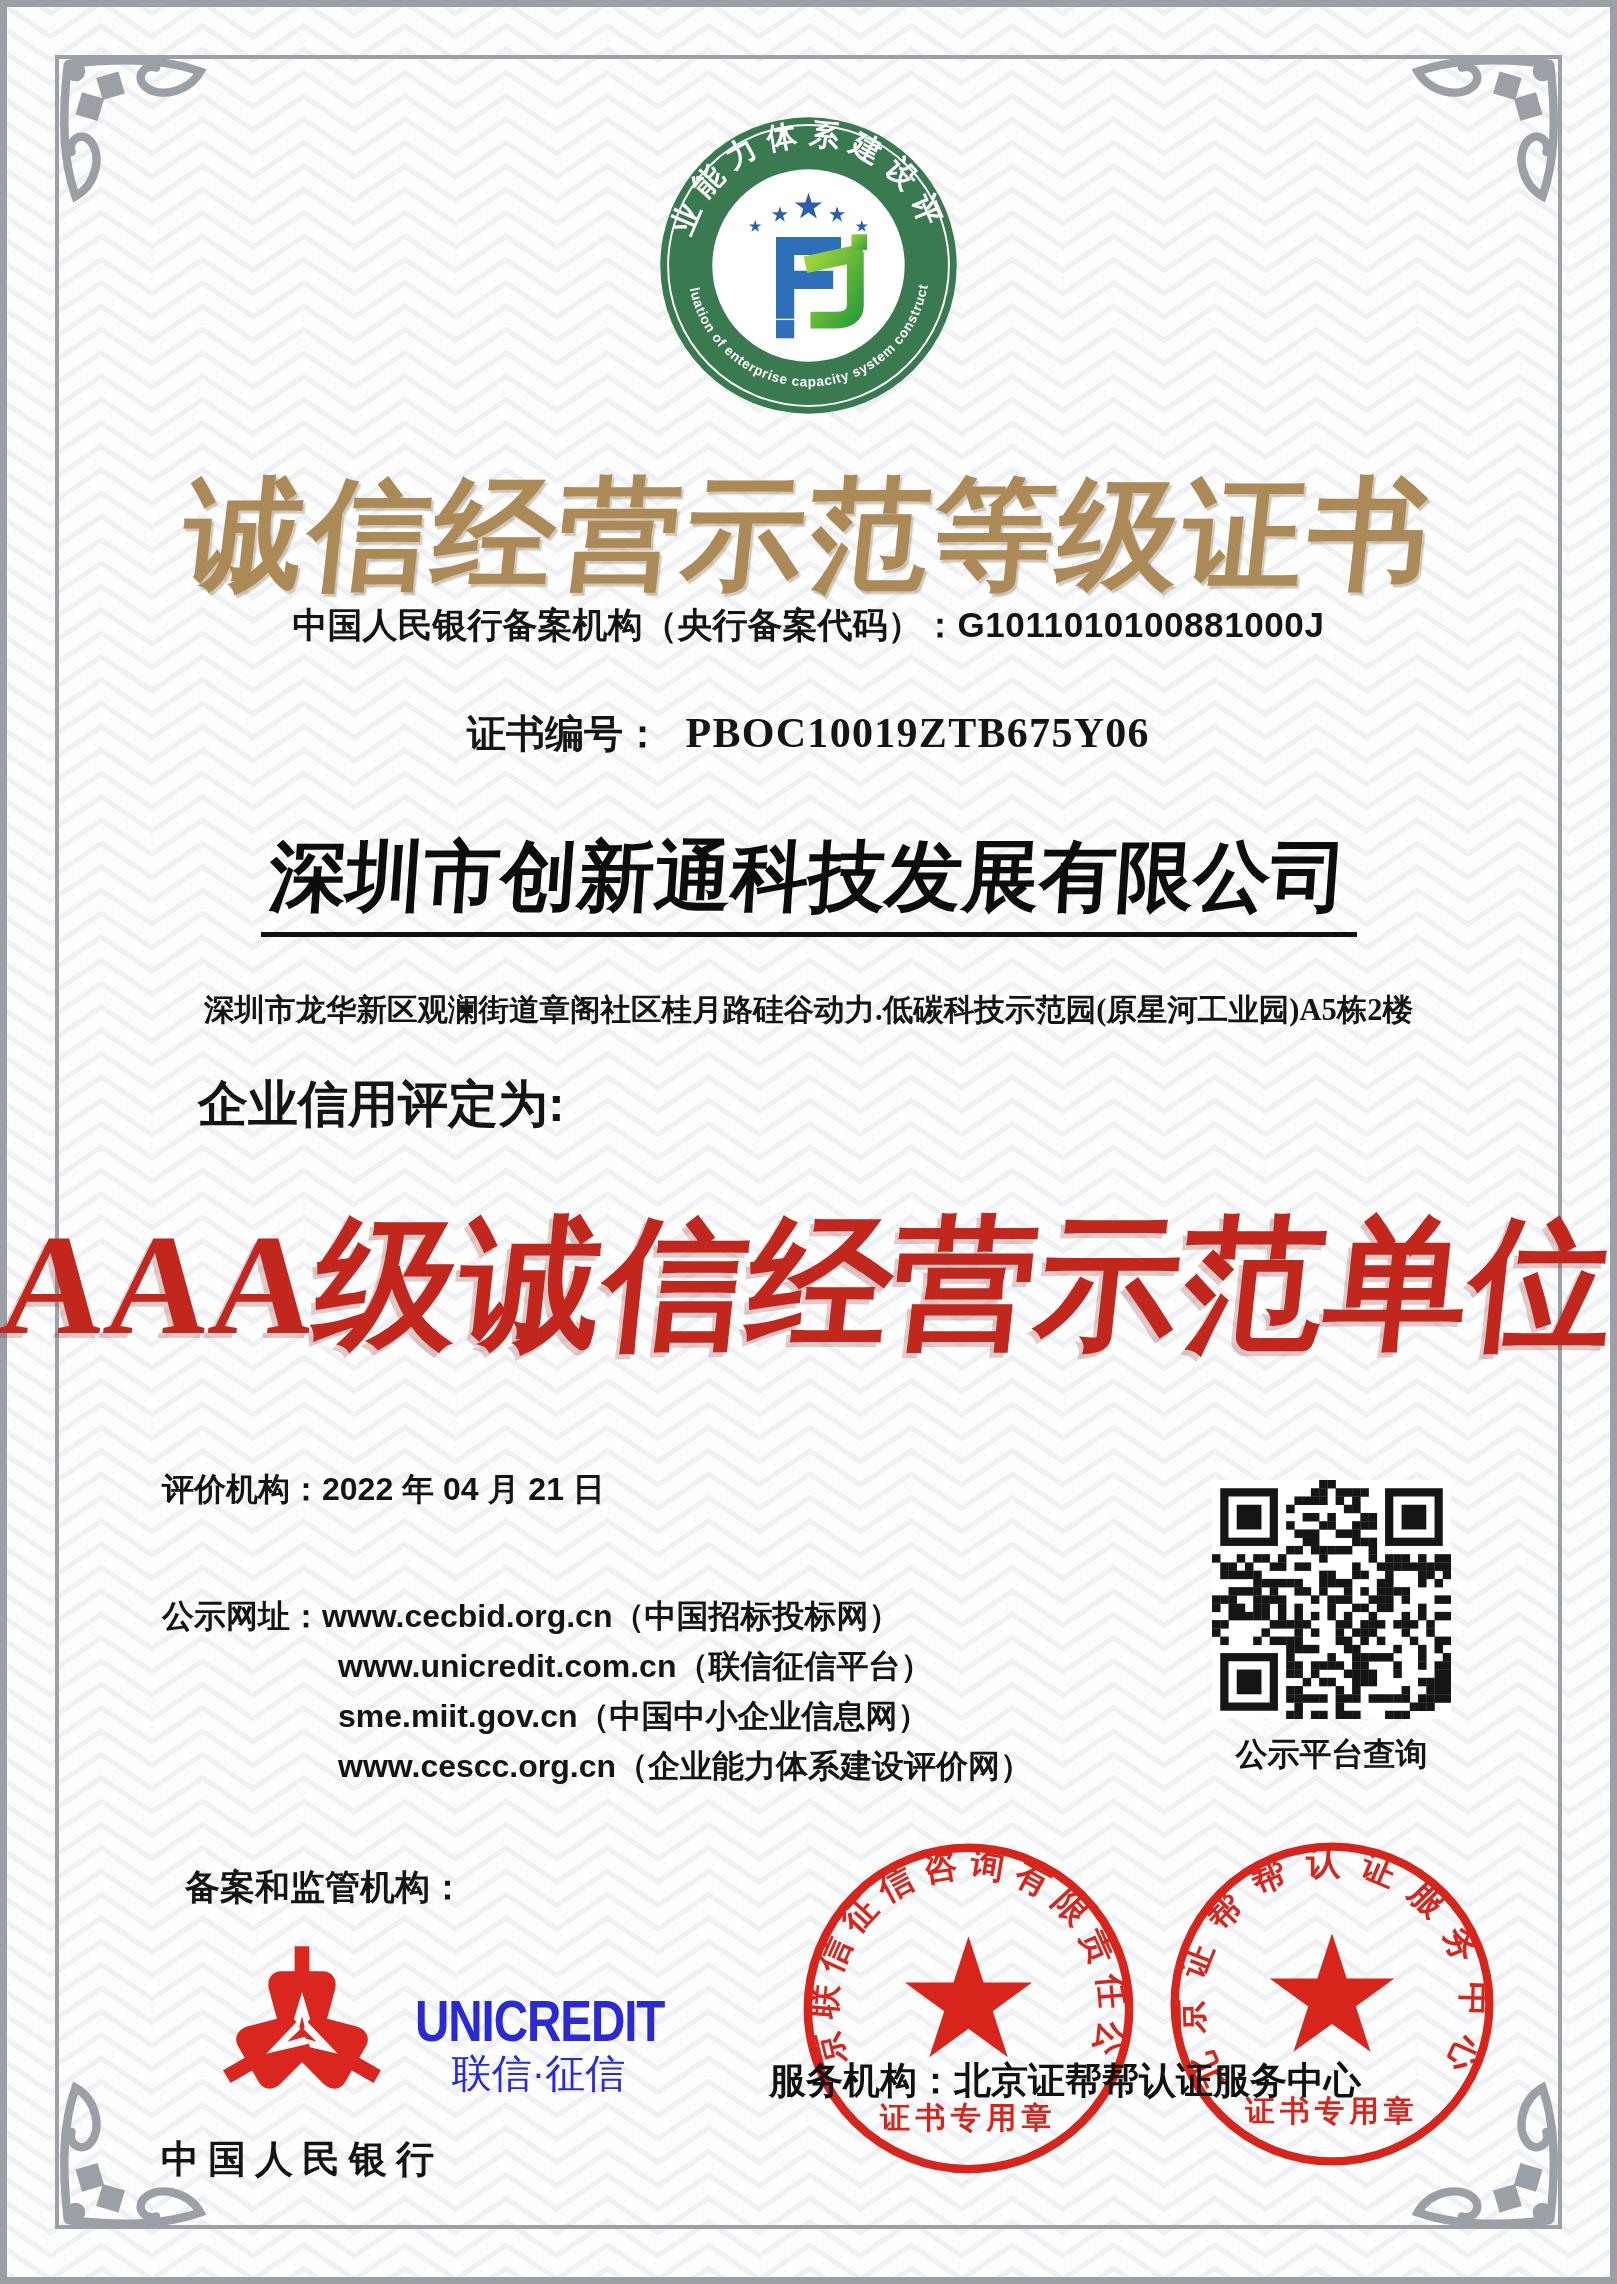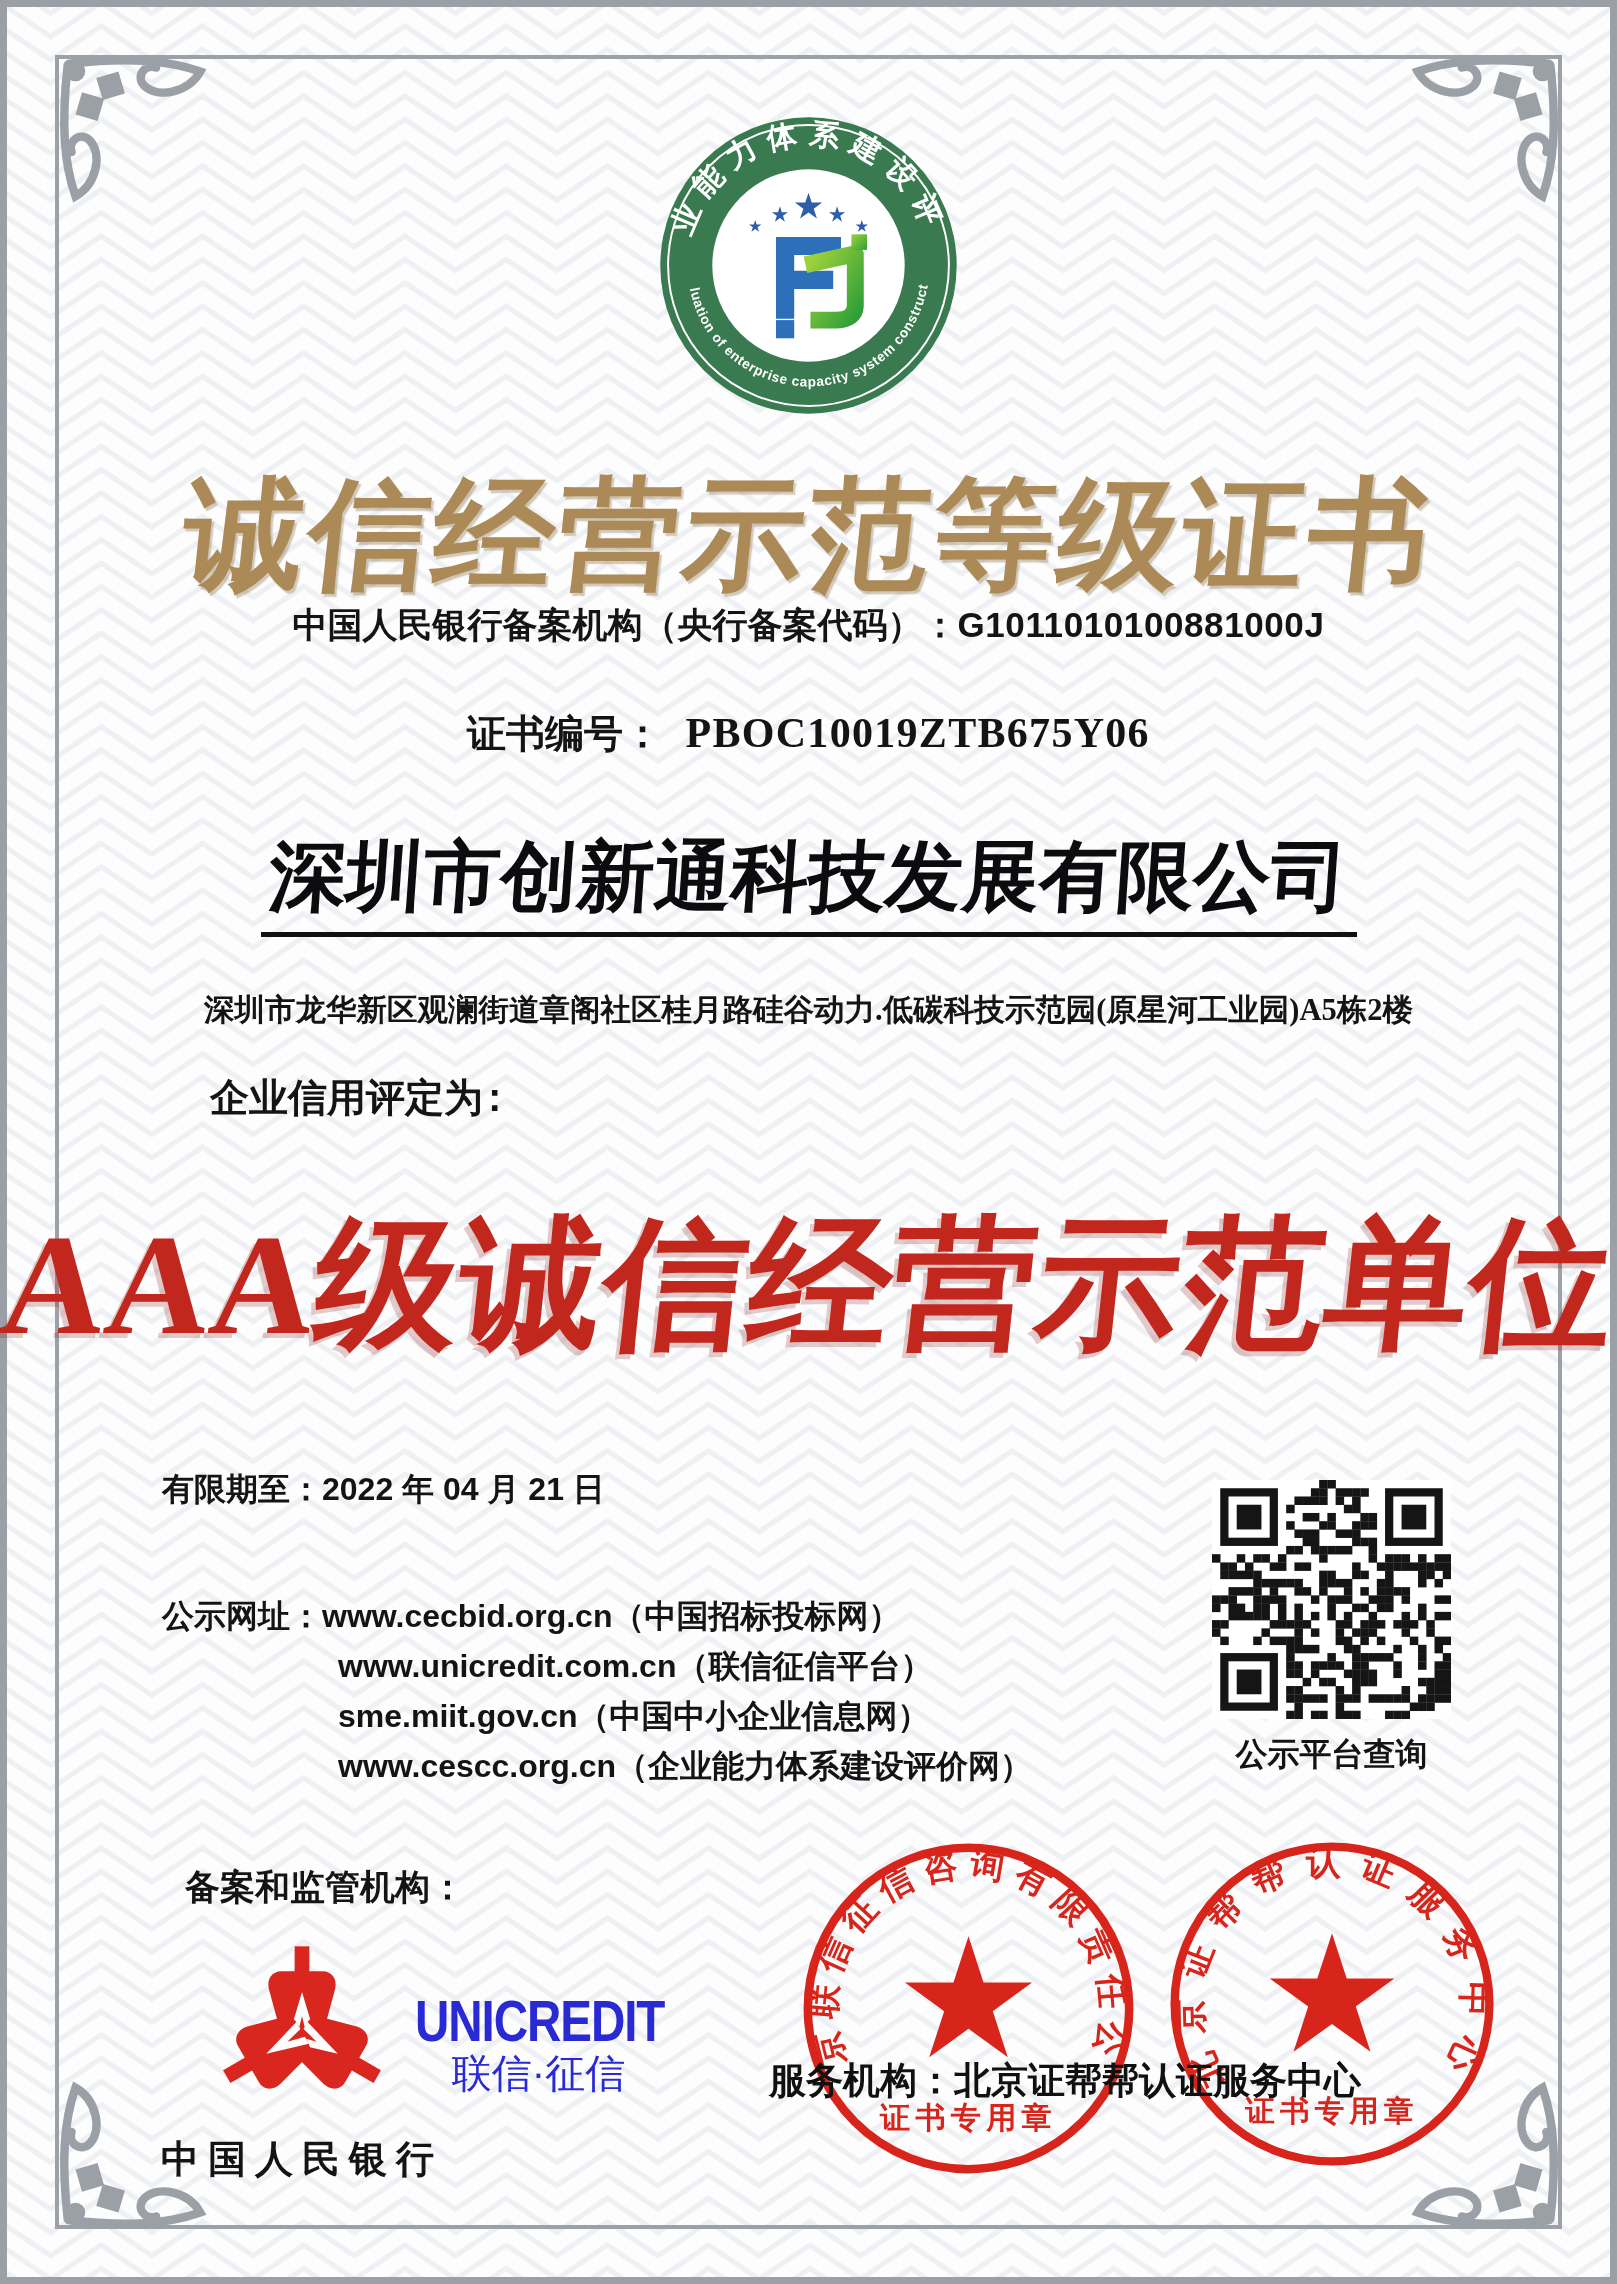--- a/index.html
+++ b/index.html
@@ -19,21 +19,21 @@
   #reg-line{top:602px;font-size:35px;z-index:5;}
   #reg-line .lbl{font-weight:600;}
   #reg-line .val{font-weight:700;letter-spacing:0.6px;}
   #certno-line{top:707px;font-size:39px;z-index:5;}
   #certno-line .lbl{font-family:"Liberation Serif",serif;font-weight:900;}
   #certno-line .val{font-family:"Liberation Serif",serif;font-weight:700;font-size:42px;letter-spacing:1.3px;margin-left:23.4px;}
   #company-name{top:826px;font-size:77px;font-weight:900;font-family:"Liberation Serif",serif;
                 transform:skewX(-4deg);color:#0c0c0e;z-index:5;}
   #company-rule{top:932px;left:261px;width:1096px;height:4.5px;background:#101010;z-index:5;}
   #company-address{top:942px;font-size:30.5px;font-weight:700;font-family:"Liberation Serif",serif;z-index:5;margin-top:48px;}
-  #rating-intro{top:1071px;left:210px;font-size:39px;font-weight:900;font-family:Liberation Mono, monospace;z-index:5;}
+  #rating-intro{top:1071px;left:198px;font-size:50px;font-weight:900;font-family:Liberation Sans, sans-serif;z-index:5;}
   #rating-value{top:1189px;font-size:143px;font-weight:900;font-family:"Liberation Serif",serif;color:#c1271d;
                 transform:skewX(-6deg);letter-spacing:1.3px;text-shadow:-3.9px 5.2px 0 rgba(130,25,18,.22);z-index:5;}
   .detail-line{position:absolute;left:162px;font-size:32px;z-index:5;white-space:nowrap;}
   .detail-line .lbl{font-weight:800;}
   .detail-line .val{font-weight:600;}
   .detail-cont{position:absolute;left:338px;font-size:32px;font-weight:600;z-index:5;white-space:nowrap;}
   #qr-block{left:1212px;top:1480px;width:239px;z-index:5;text-align:center;}
   #qr-caption{margin-top:11.7px;font-size:32px;font-weight:700;font-family:"Liberation Serif",serif;}
   #regulator-label{top:1864px;left:185px;font-size:35px;font-weight:800;font-family:"Liberation Serif",serif;z-index:5;}
   #pboc-emblem{left:221px;top:1937px;z-index:5;}
@@ -158,21 +158,21 @@
   </div>
 
   <div class="abs center-line" id="company-name">深圳市创新通科技发展有限公司</div>
   <div class="abs" id="company-rule"></div>
   <div class="abs center-line" id="company-address">深圳市龙华新区观澜街道章阁社区桂月路硅谷动力.低碳科技示范园(原星河工业园)A5栋2楼</div>
 
   <div class="abs" id="rating-intro">企业信用评定为:</div>
   <div class="abs center-line" id="rating-value">AAA级诚信经营示范单位</div>
 
   <div class="detail-line sans" style="top:1468px;">
-    <span class="lbl">有限期至：</span><span class="val">2022 年 04 月 21 日</span>
+    <span class="lbl">评价机构：</span><span class="val">2022 年 04 月 21 日</span>
   </div>
   <div class="detail-line sans" style="top:1595px;">
     <span class="lbl">公示网址：</span><span class="val">www.cecbid.org.cn（中国招标投标网）</span>
   </div>
   <div class="detail-cont sans" style="top:1645px;">www.unicredit.com.cn（联信征信平台）</div>
   <div class="detail-cont sans" style="top:1745px;">www.cescc.org.cn（企业能力体系建设评价网）</div>
   <div class="detail-cont sans" style="top:1695px;">sme.miit.gov.cn（中国中小企业信息网）</div>
 
   <div class="abs" id="qr-block">
     <svg id="qr-svg" width="239" height="239" viewBox="0 0 368 368">

